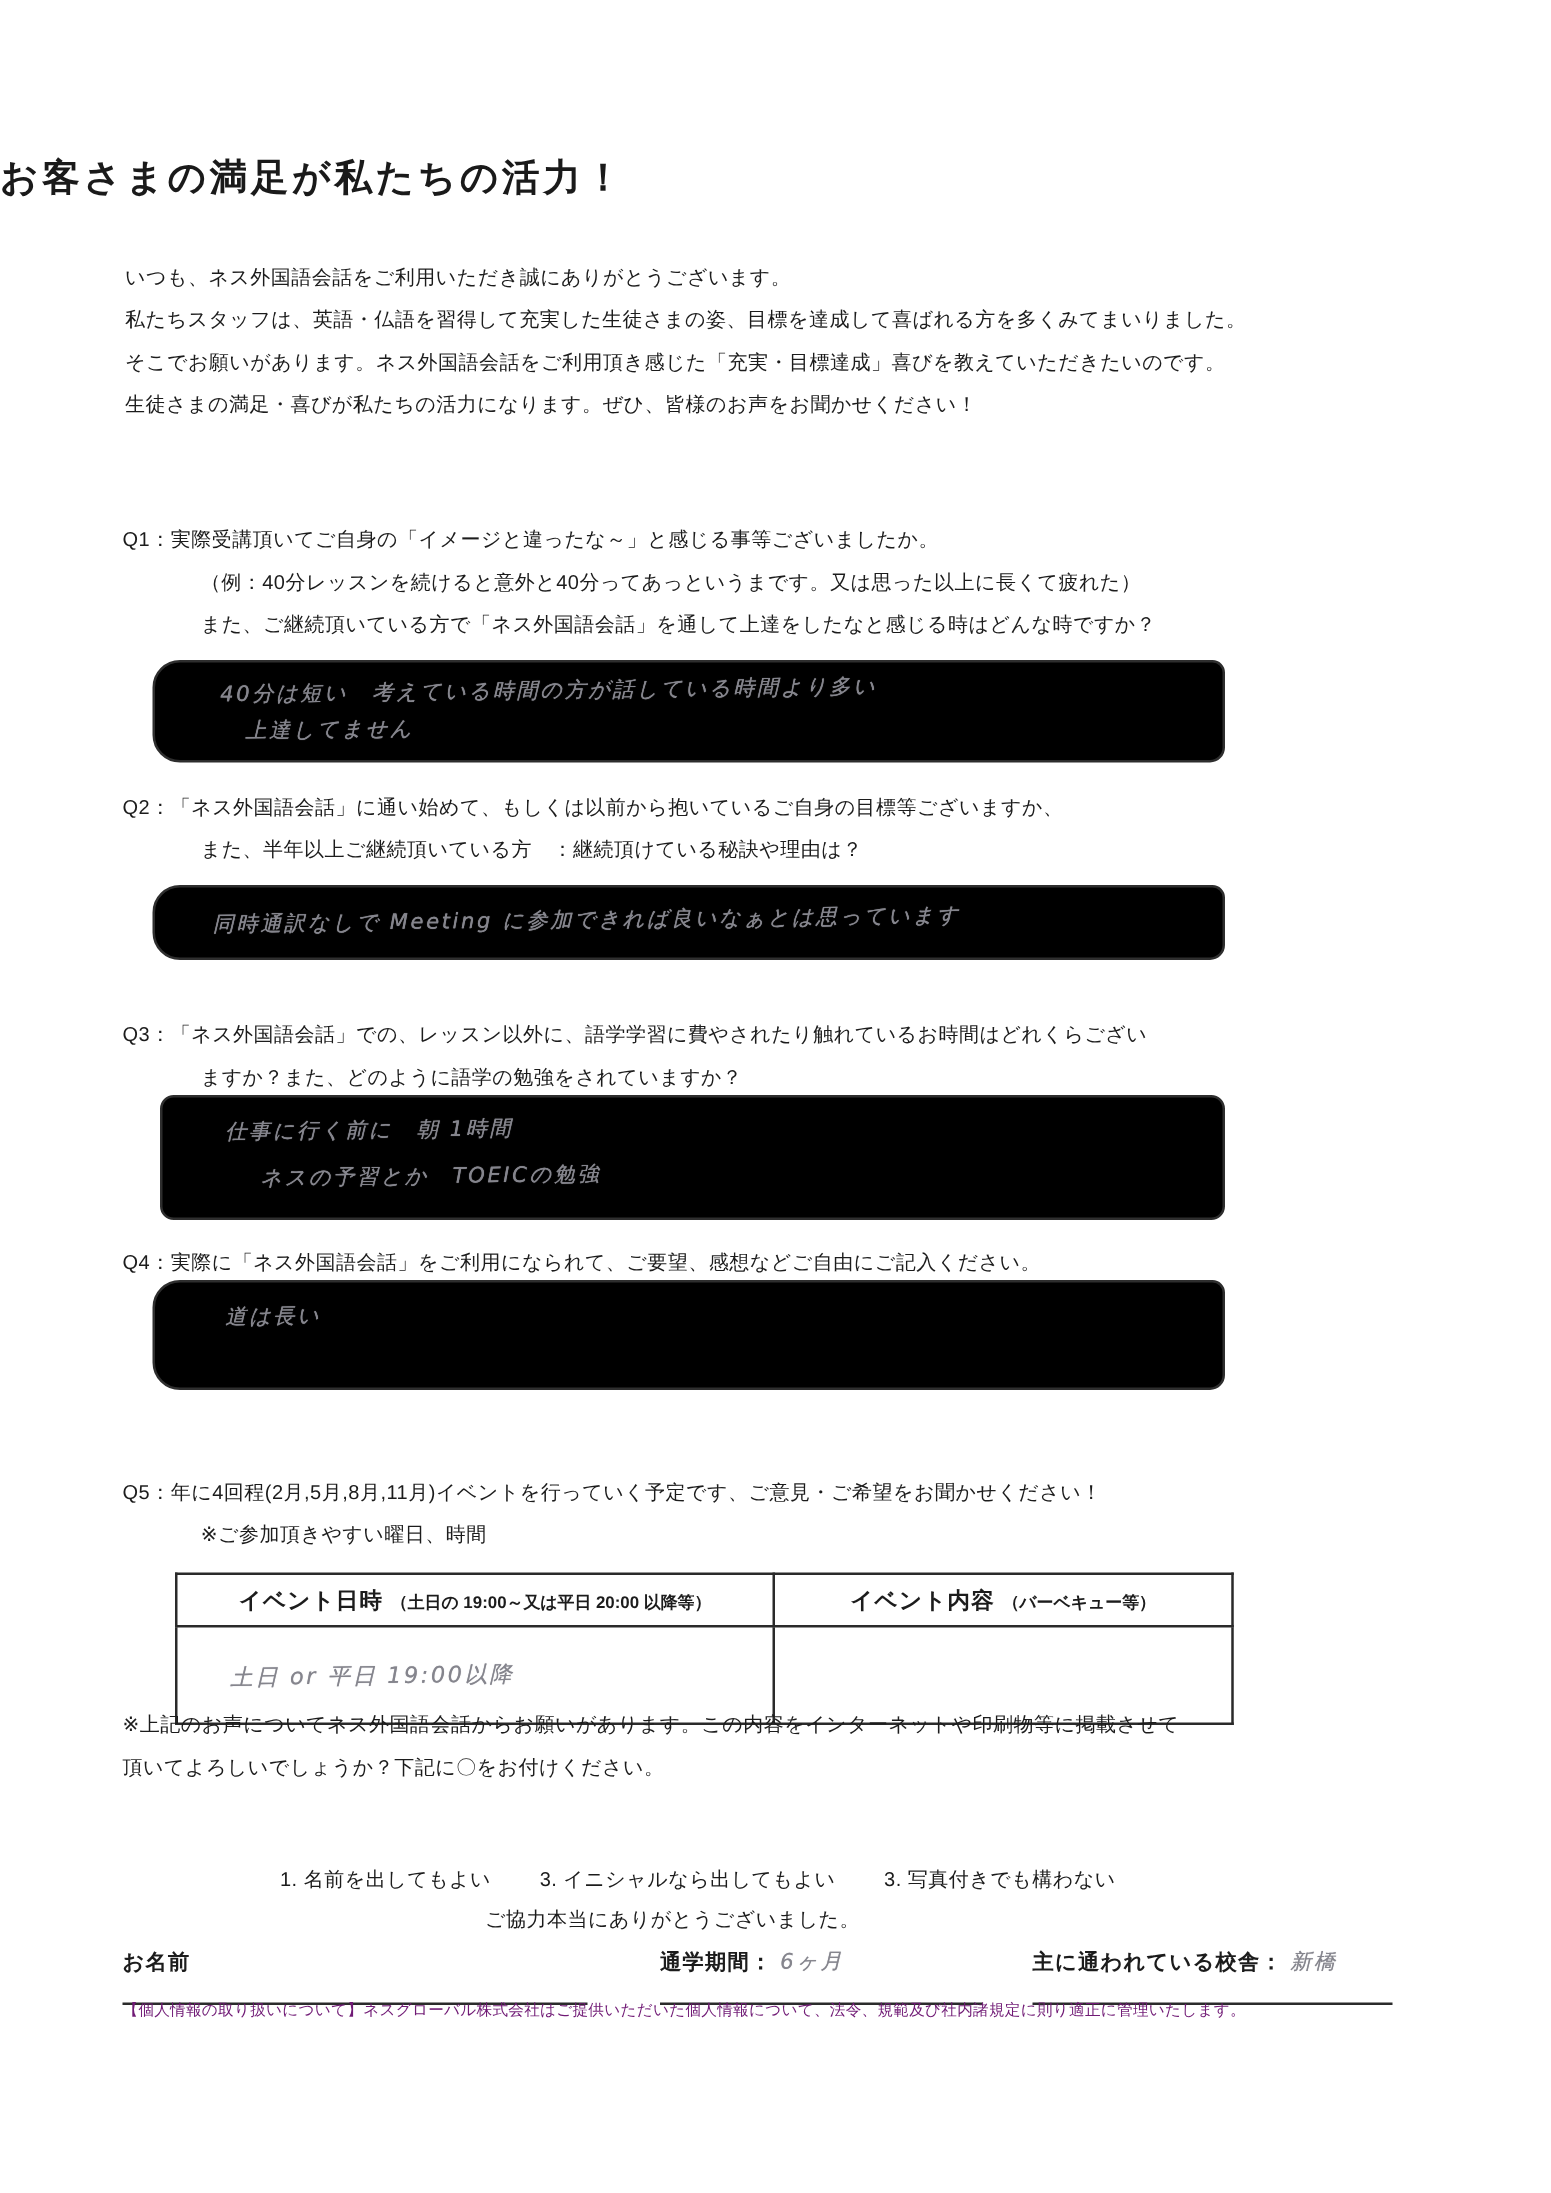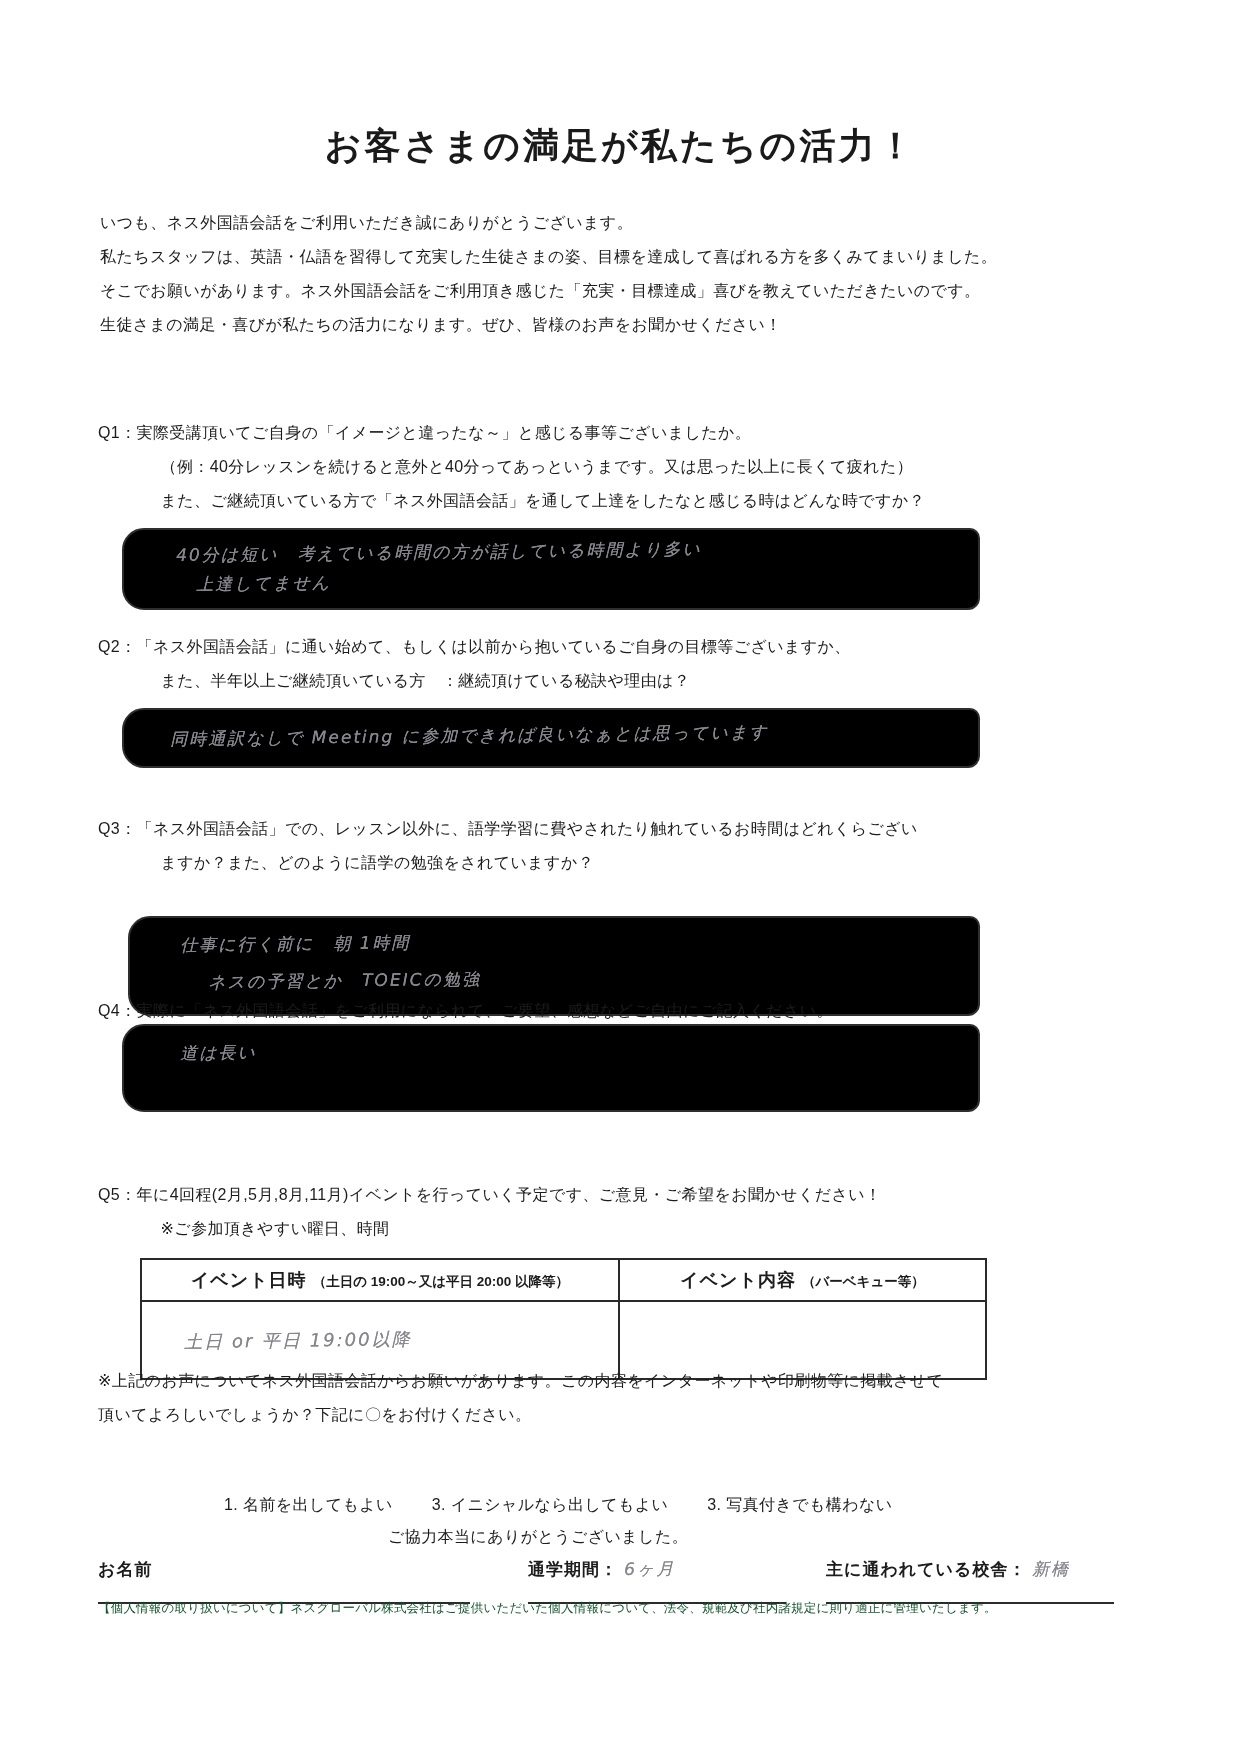--- a/index.html
+++ b/index.html
@@ -8,22 +8,21 @@
     width:1241px;height:1754px;
     margin:0 auto;
     background:#ffffff;
     font-family:"Liberation Sans","DejaVu Sans",sans-serif;
     color:#1c1c1c;
     overflow:hidden;
   }
   .abs{position:absolute;}
   .title{
     top:122px;left:0;width:100%;
-    text-align:center;
-    font-size:36px;font-weight:bold;
+    font-size:30px;font-weight:bold;
     letter-spacing:3px;
     color:#1a1a1a;
   }
   .bodytext{font-size:16px;line-height:34px;letter-spacing:0.4px;}
   .intro{top:206px;left:100px;width:1050px;}
   .qblock{width:1060px;}
   .qline{display:flex;}
   .qnum{flex:0 0 aupx;white-space:pre;}
   .q-text .l2, .q-text .l3{margin-left:24px;}
   .answer-box{
@@ -72,21 +71,21 @@
     padding-bottom:21px;
     font-size:17px;
     font-weight:bold;
     letter-spacing:1px;
     white-space:nowrap;
   }
   .privacy{
     top:1600px;left:98px;width:1060px;
     font-size:12.5px;
     letter-spacing:0.2px;
-    color:#14532d;
+    color:#701a75;
   }
 </style>
 </head>
 <body>
 
 <div class="page">
 
   <div class="abs title">お客さまの満足が私たちの活力！</div>
 
   <div class="abs intro bodytext">
@@ -126,21 +125,21 @@
 
   <div class="abs qblock bodytext" style="top:812px;left:98px;">
     <div class="qline">
       <span class="qnum">Q3：</span>
       <div class="q-text">
         <div>「ネス外国語会話」での、レッスン以外に、語学学習に費やされたり触れているお時間はどれくらござい</div>
         <div class="l2">ますか？また、どのように語学の勉強をされていますか？</div>
       </div>
     </div>
   </div>
-  <div class="abs answer-box" style="top:916px;left:128px;width:852px;height:100px;">
+  <div class="abs answer-box" style="top:876px;left:128px;width:852px;height:100px;border-radius:11px;">
     <div class="hand" style="margin:16px 0 0 50px;">仕事に行く前に　朝 1時間</div>
     <div class="hand" style="margin:14px 0 0 78px;">ネスの予習とか　TOEICの勉強</div>
   </div>
 
   <div class="abs qblock bodytext" style="top:994px;left:98px;">
     <div class="qline">
       <span class="qnum">Q4：</span>
       <div class="q-text">
         <div>実際に「ネス外国語会話」をご利用になられて、ご要望、感想などご自由にご記入ください。</div>
         <div class="l2">（これからネスに通われる生徒様へのメッセージも歓迎します）</div>

